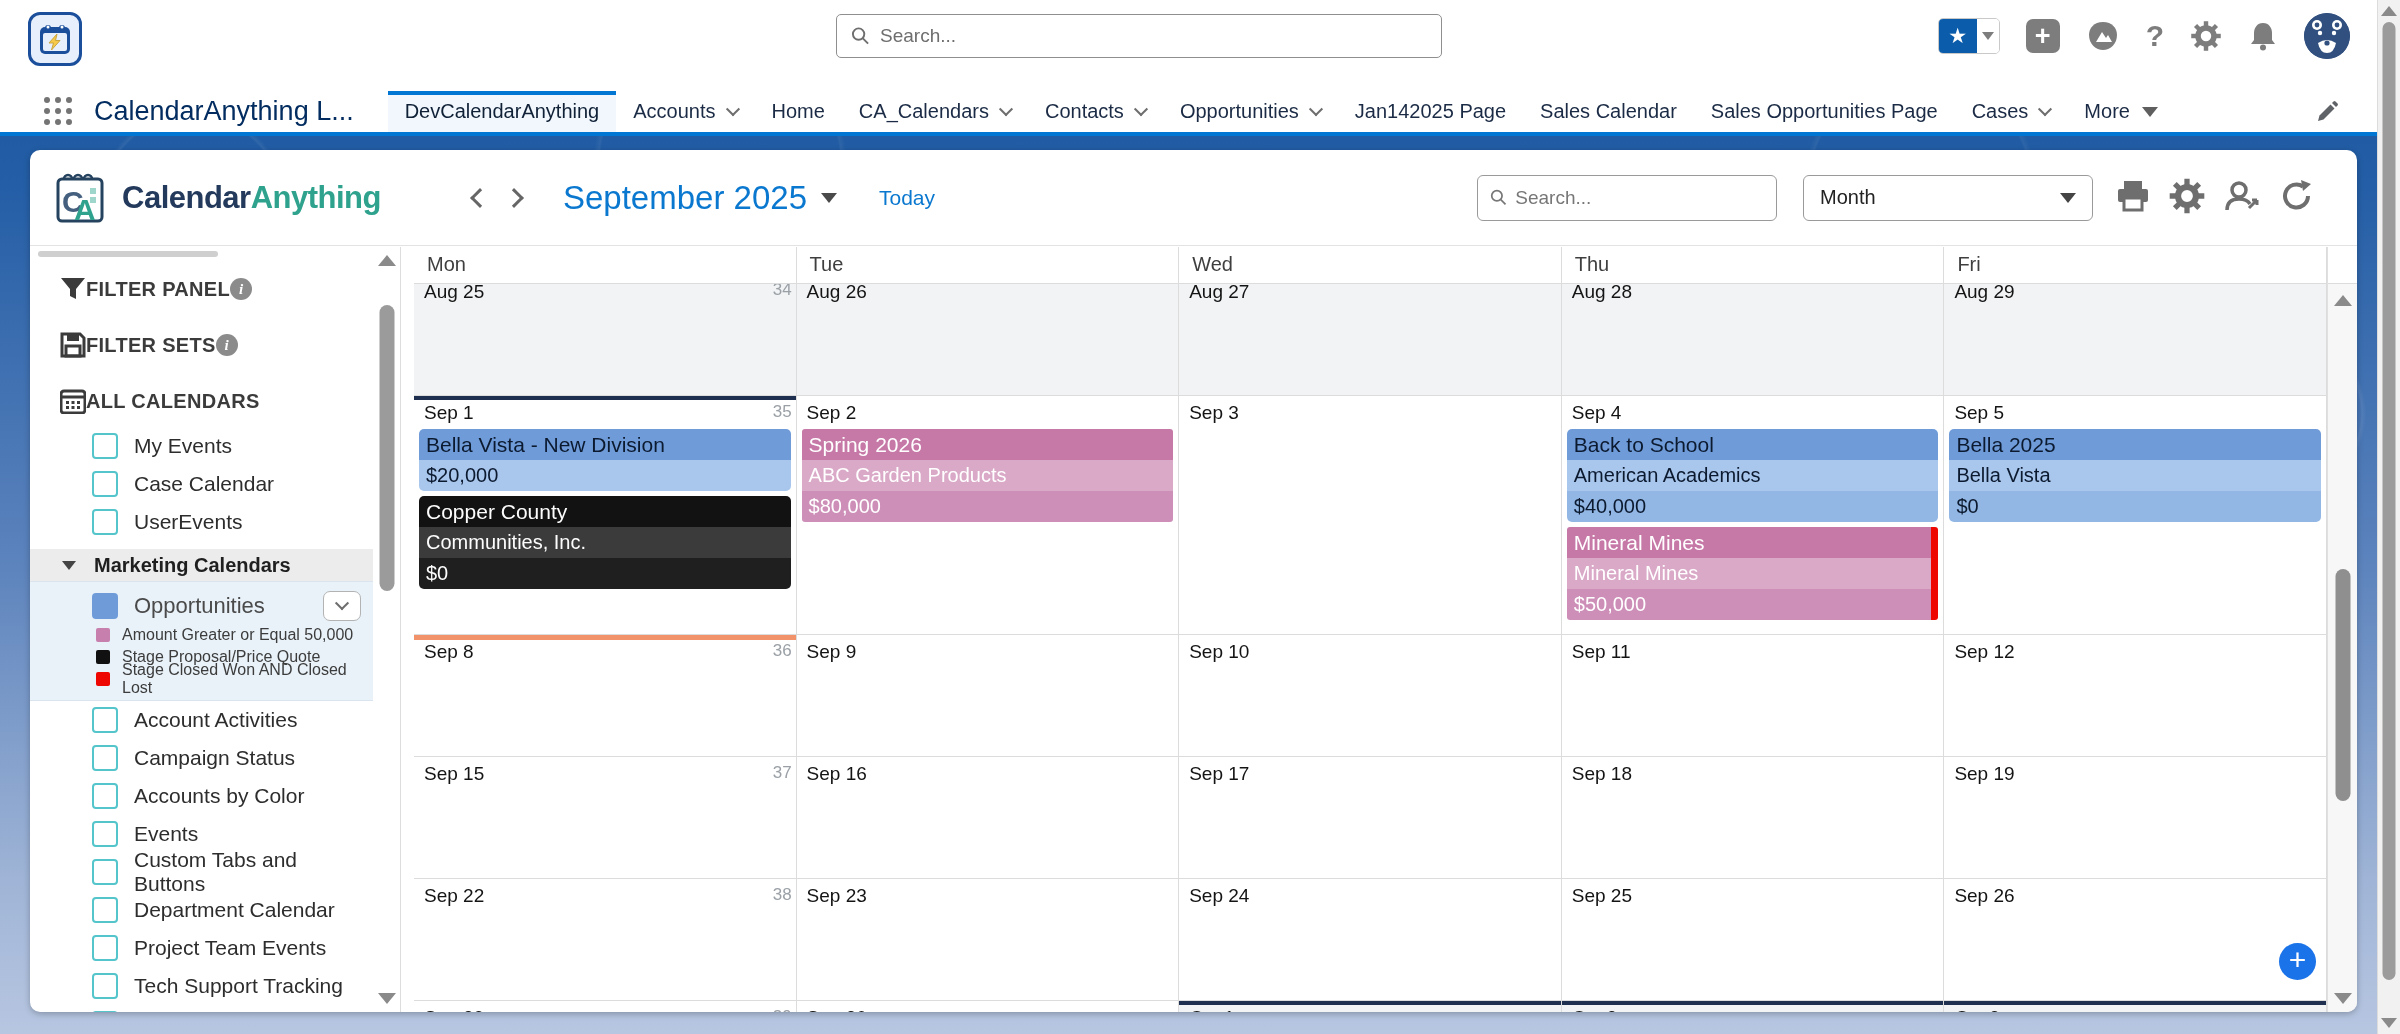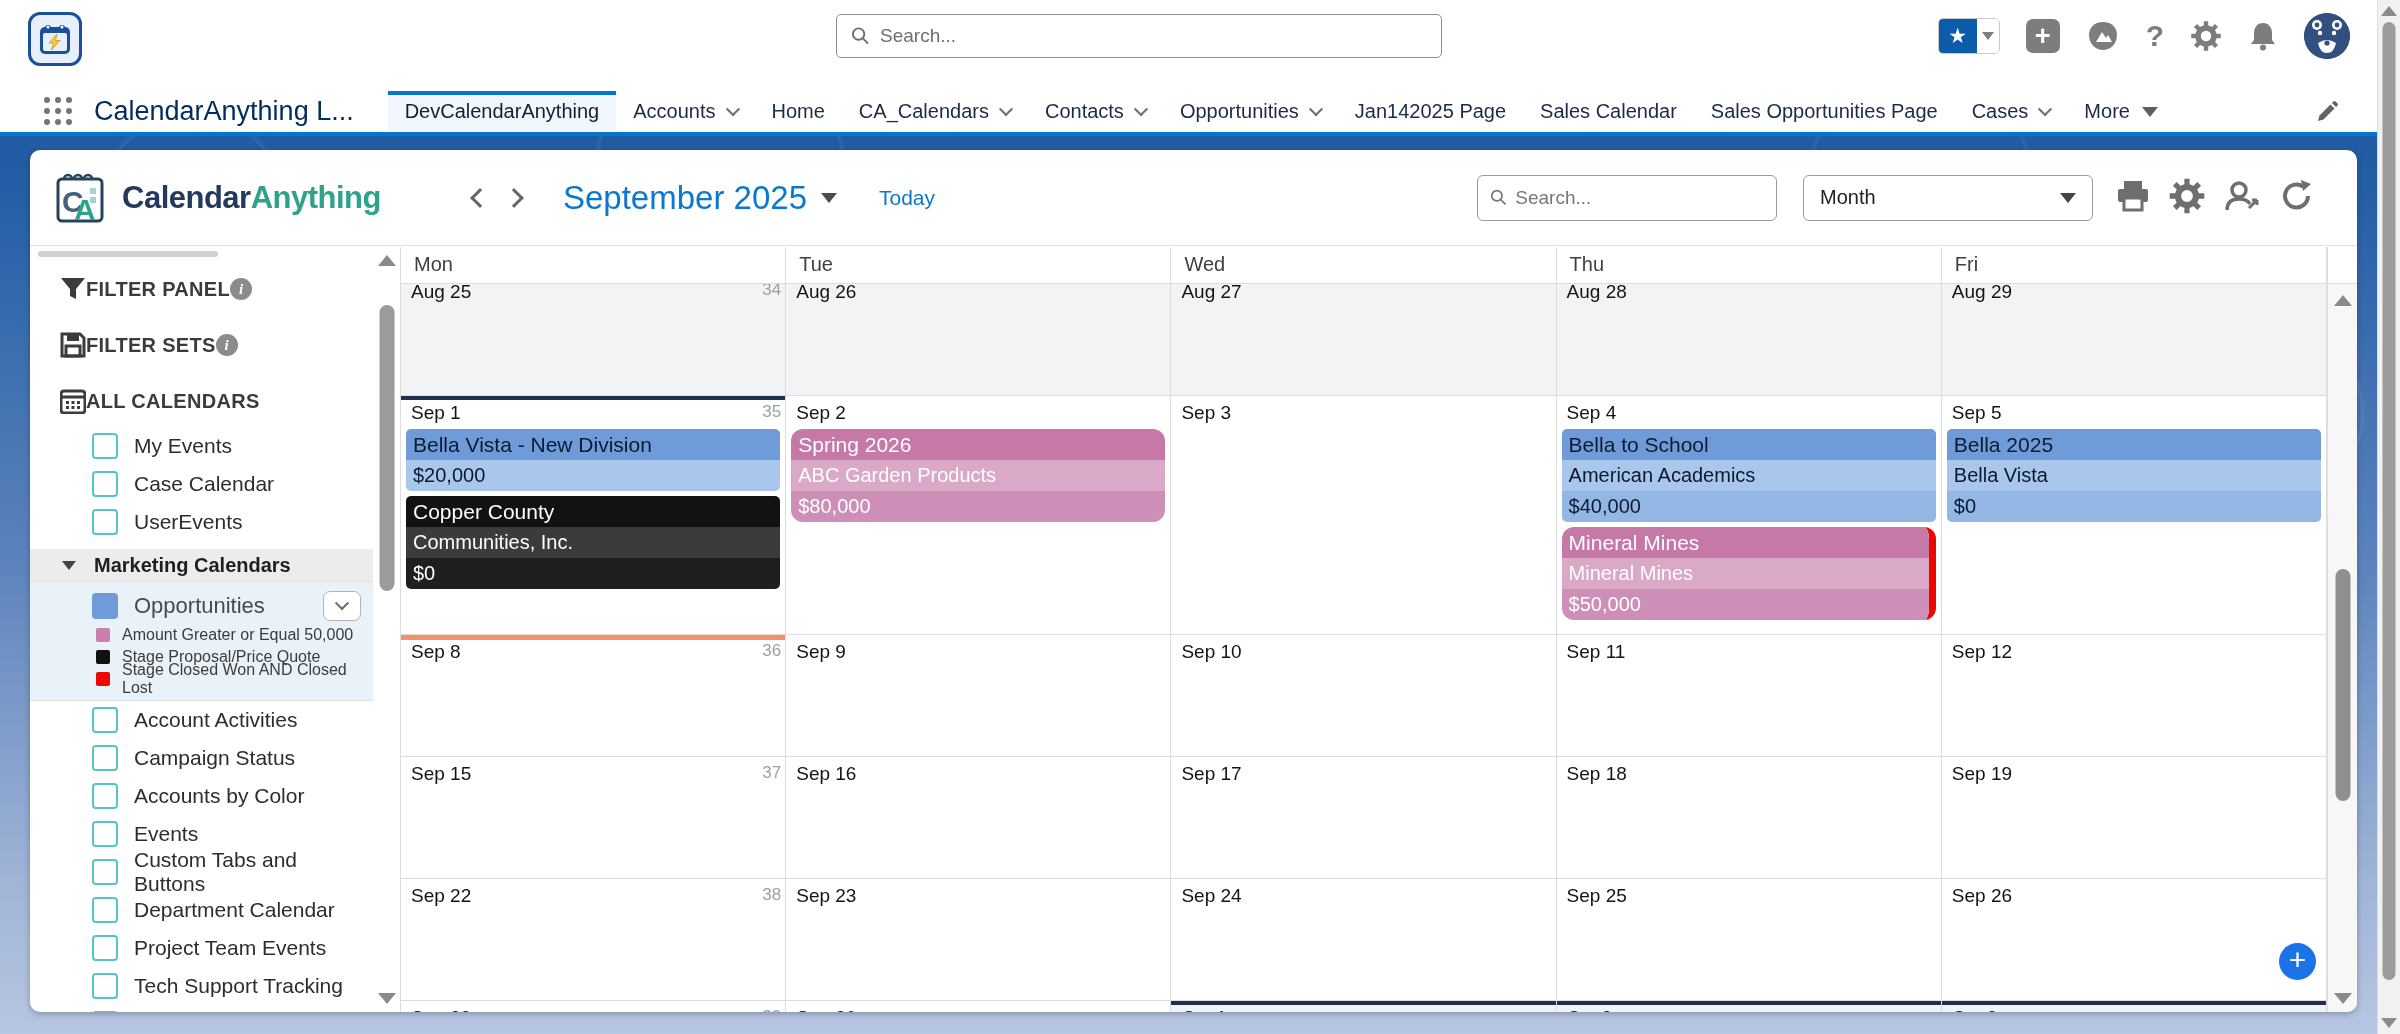--- a/index.html
+++ b/index.html
@@ -88,41 +88,41 @@
     background:#fff; display:flex; align-items:center; justify-content:center; }
   .legrow { display:flex; align-items:center; gap:12px; height:22px; padding-left:66px; font-size:16px; color:#3c3c3c; }
   .legsq { width:14px; height:14px; border-radius:2px; flex:none; }
   .sbscroll { width:27px; position:relative; }
   .sbscroll .up, .gscroll .up { position:absolute; top:8px; left:50%; transform:translateX(-50%);
     width:0; height:0; border-left:9px solid transparent; border-right:9px solid transparent; border-bottom:11px solid #8a8a8a; }
   .sbscroll .down, .gscroll .down { position:absolute; bottom:8px; left:50%; transform:translateX(-50%);
     width:0; height:0; border-left:9px solid transparent; border-right:9px solid transparent; border-top:11px solid #8a8a8a; }
   .sbscroll .thumb { position:absolute; top:58px; left:50%; transform:translateX(-50%); width:15px; height:286px;
     border-radius:8px; background:#9b9b9b; }
-  .grid { flex:1; border-left:1px solid #ddd; display:flex; flex-direction:column; overflow:hidden; }
+  .grid { flex:1; border-left:1px solid #ddd; display:flex; flex-direction:column; overflow:hidden;padding-left:13px; }
   .dowrow { height:37px; display:flex; border-bottom:1px solid #dcdcdc; flex:none; }
   .dow { flex:1; border-right:1px solid #dcdcdc; font-size:20px; color:#3f3f3f; padding:6px 0 0 13px; }
   .weeks { flex:1; display:flex; flex-direction:column; overflow:hidden; }
   .wrow { display:flex; border-bottom:1px solid #dcdcdc; flex:none; overflow:hidden; }
   .dcell { flex:1; border-right:1px solid #dcdcdc; position:relative; background:#fff; overflow:hidden; }
   .dcell.out { background:#f2f3f5; }
   .dcell.first::before { content:''; position:absolute; top:0; left:0; right:0; height:4px; background:#1e2f50; }
   .dcell.today::before { content:''; position:absolute; top:0; left:0; right:0; height:5px; background:#f2926b; }
   .dlabel { font-size:19px; color:#141414; padding:6px 10px 2px; }
   .clip .dlabel { transform:translateY(-9px); }
   .wnum { position:absolute; top:6px; right:4px; font-size:17px; color:#9aa0a6; }
   .clip .wnum { top:-4px; }
   .event { margin:3px 5px 5px; border-radius:5px; overflow:hidden; font-size:20px; line-height:31px; }
   .event .ev-title { font-size:21px; padding:0 7px; height:31px; }
   .event .ev-line { padding:0 7px; height:31px; }
   .event.blue { color:#0c1a30; }
   .event.blue .ev-title { background:#6f9cd9; }
   .event.blue .ev-line:nth-of-type(2) { background:#a9c6ec; }
   .event.blue .ev-line:nth-of-type(3) { background:#93b7e4; }
-  .event.pink { color:#fff; border-radius:12px; }
+  .event.pink { color:#fff; border-radius:3px; }
   .event.pink .ev-title { background:#c678a7; }
   .event.pink .ev-line:nth-of-type(2) { background:#d9a9c7; }
   .event.pink .ev-line:nth-of-type(3) { background:#cd8fb8; }
   .event.black { color:#fdfdfd; }
   .event.black .ev-title { background:#121212; }
   .event.black .ev-line:nth-of-type(2) { background:#3b3b3b; }
   .event.black .ev-line:nth-of-type(3) { background:#1f1f1f; }
   .event.flag { border-right:7px solid #ee0701; }
   .gscroll { width:30px; position:relative; border-left:1px solid #e0e0e0; background:#f7f7f7; }
   .gscroll .hdcap { height:37px; border-bottom:1px solid #dcdcdc; background:#fff; }
@@ -521,21 +521,21 @@
                 <div class="ev-line">ABC Garden Products</div>
                 <div class="ev-line">$80,000</div>
               </div>
             </div>
             <div class="dcell">
               <div class="dlabel">Sep 3</div>
             </div>
             <div class="dcell">
               <div class="dlabel">Sep 4</div>
               <div class="event blue">
-                <div class="ev-title">Bella to School</div>
+                <div class="ev-title">Back to School</div>
                 <div class="ev-line">American Academics</div>
                 <div class="ev-line">$40,000</div>
               </div>
               <div class="event pink flag">
                 <div class="ev-title">Mineral Mines</div>
                 <div class="ev-line">Mineral Mines</div>
                 <div class="ev-line">$50,000</div>
               </div>
             </div>
             <div class="dcell">

